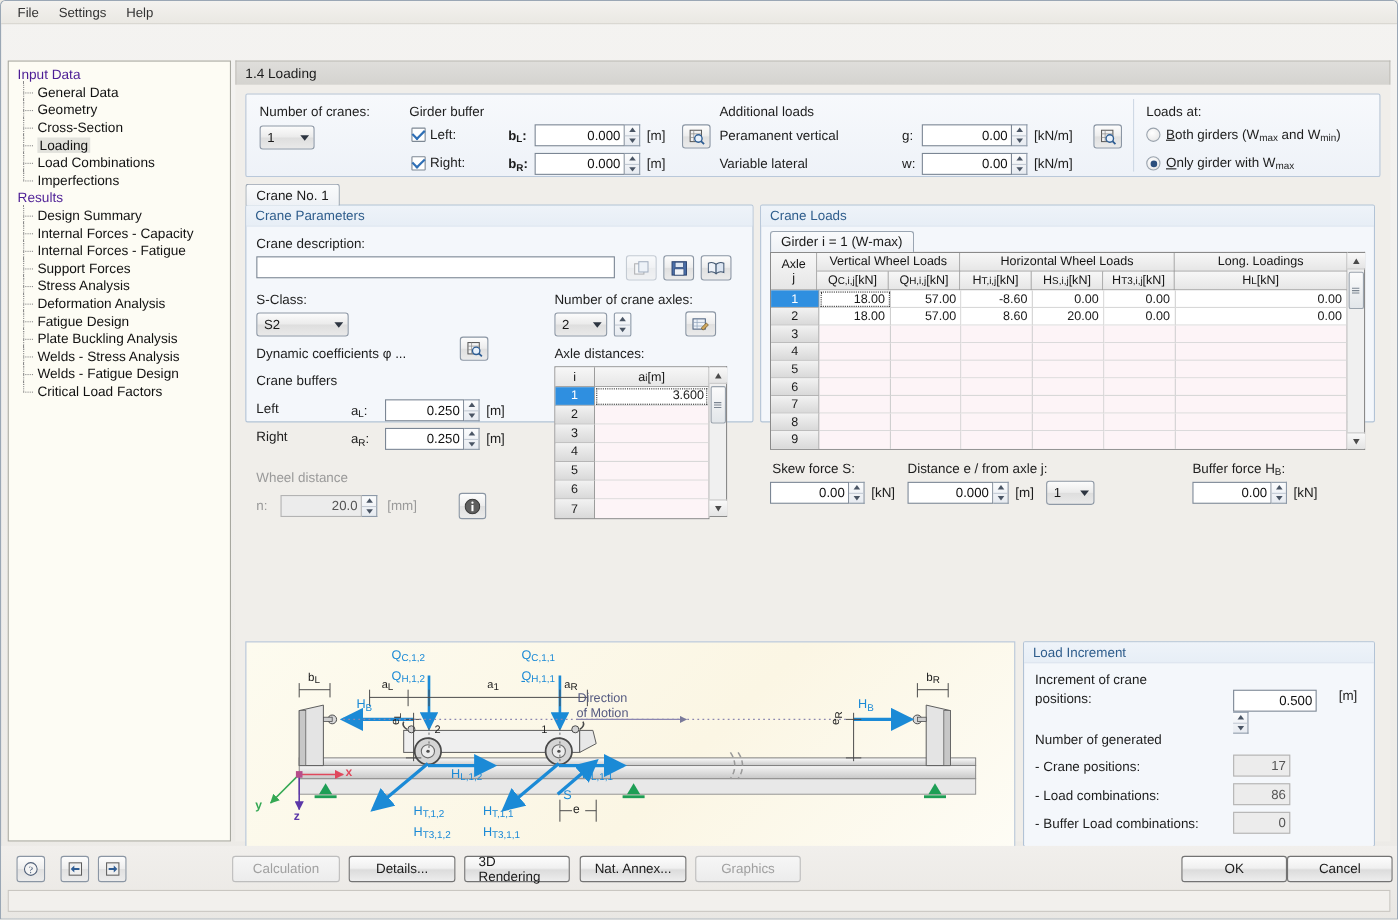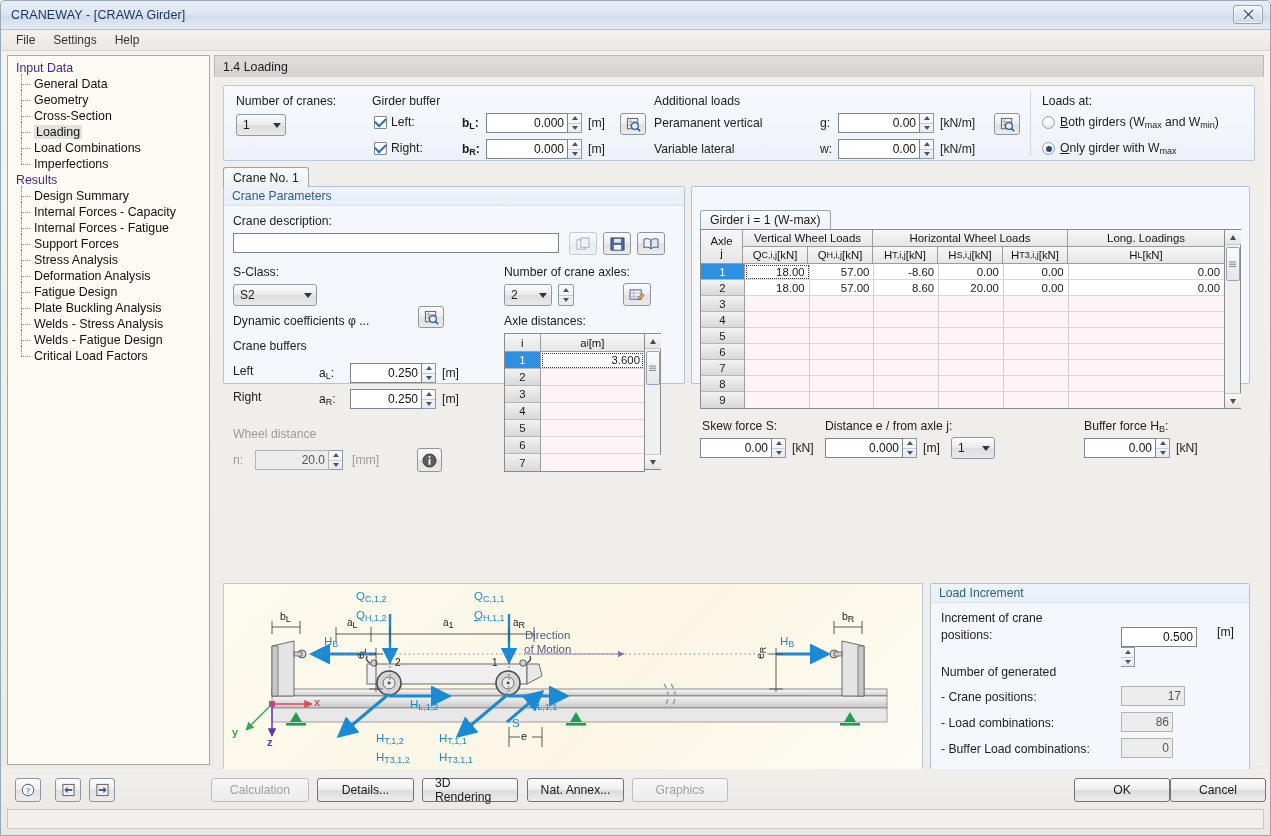--- a/index.html
+++ b/index.html
@@ -252,29 +252,20 @@
   .statusbar {
     position:absolute;left:6px;right:6px;bottom:6px;height:20px;
     background:#f2f0ed;border:1px solid #c9c6c1;
   }
 </style>
 </head>
 <body>
 
 <div id="app">
 
-  <div class="titlebar">
-    <div class="title">CRANEWAY - [CRAWA Girder]</div>
-    <div class="winbtn">
-      <svg width="13" height="11" viewBox="0 0 13 11">
-        <path d="M2 1 L11 10 M11 1 L2 10" stroke="#ffffff" stroke-width="2.6" fill="none"></path>
-        <path d="M2 1 L11 10 M11 1 L2 10" stroke="#3a4a5e" stroke-width="1.2" fill="none"></path>
-      </svg>
-    </div>
-  </div>
 
   <div class="menubar">
     <div class="mi">File</div>
     <div class="mi">Settings</div>
     <div class="mi">Help</div>
   </div>
 
   <div class="workspace">
 
     <div class="sidebar">
@@ -606,20 +597,21 @@
             </div>
             <div style="flex:1"></div>
             <div class="vsbtn" style="border-bottom:none;border-top:1px solid #c9c9c9;">
                 <i style="width:0;height:0;border-left:3px solid transparent;border-right:3px solid transparent;border-top:5px solid #4a4a4a;"></i>
               </div>
           </div>
         </div>
       </div>
 
       <div class="fieldset" style="left:477px;top:131px;width:559px;height:198px;">
+        <div class="fs-title">Crane Loads</div>
 
         <div style="position:absolute;left:8px;top:23px;">
           <div class="tabbtn" style="height:19px;">Girder i = 1 (W-max)</div>
         </div>
 
         <div style="position:absolute;left:8px;top:42px;display:flex;border-radius:22px;">
           <div class="gtable" style="width:525px;">
 
             <div style="display:flex;">
               <div class="gth" style="width:44px;height:34px;flex-direction:column;">
@@ -1024,21 +1016,21 @@
               <div>
                 <i class="arr-d"></i>
               </div>
             </div>
         </div>
         <div style="position:absolute;left:286px;top:41px;" class="lbl">[m]</div>
 
         <div style="position:absolute;left:10px;top:81px;" class="lbl">Number of generated</div>
 
         <div style="position:absolute;left:10px;top:106px;" class="lbl">- Crane positions:</div>
-        <div class="tfield ro" style="position:absolute;left:190px;top:102px;width:64px;">17</div>
+        <div class="tfield ro" style="position:absolute;left:190px;top:102px;width:52px;">17</div>
 
         <div style="position:absolute;left:10px;top:132px;" class="lbl">- Load combinations:</div>
         <div class="tfield ro" style="position:absolute;left:190px;top:128px;width:52px;">86</div>
 
         <div style="position:absolute;left:10px;top:158px;" class="lbl">- Buffer Load combinations:</div>
         <div class="tfield ro" style="position:absolute;left:190px;top:154px;width:52px;">0</div>
       </div>
 
     </div>
 

